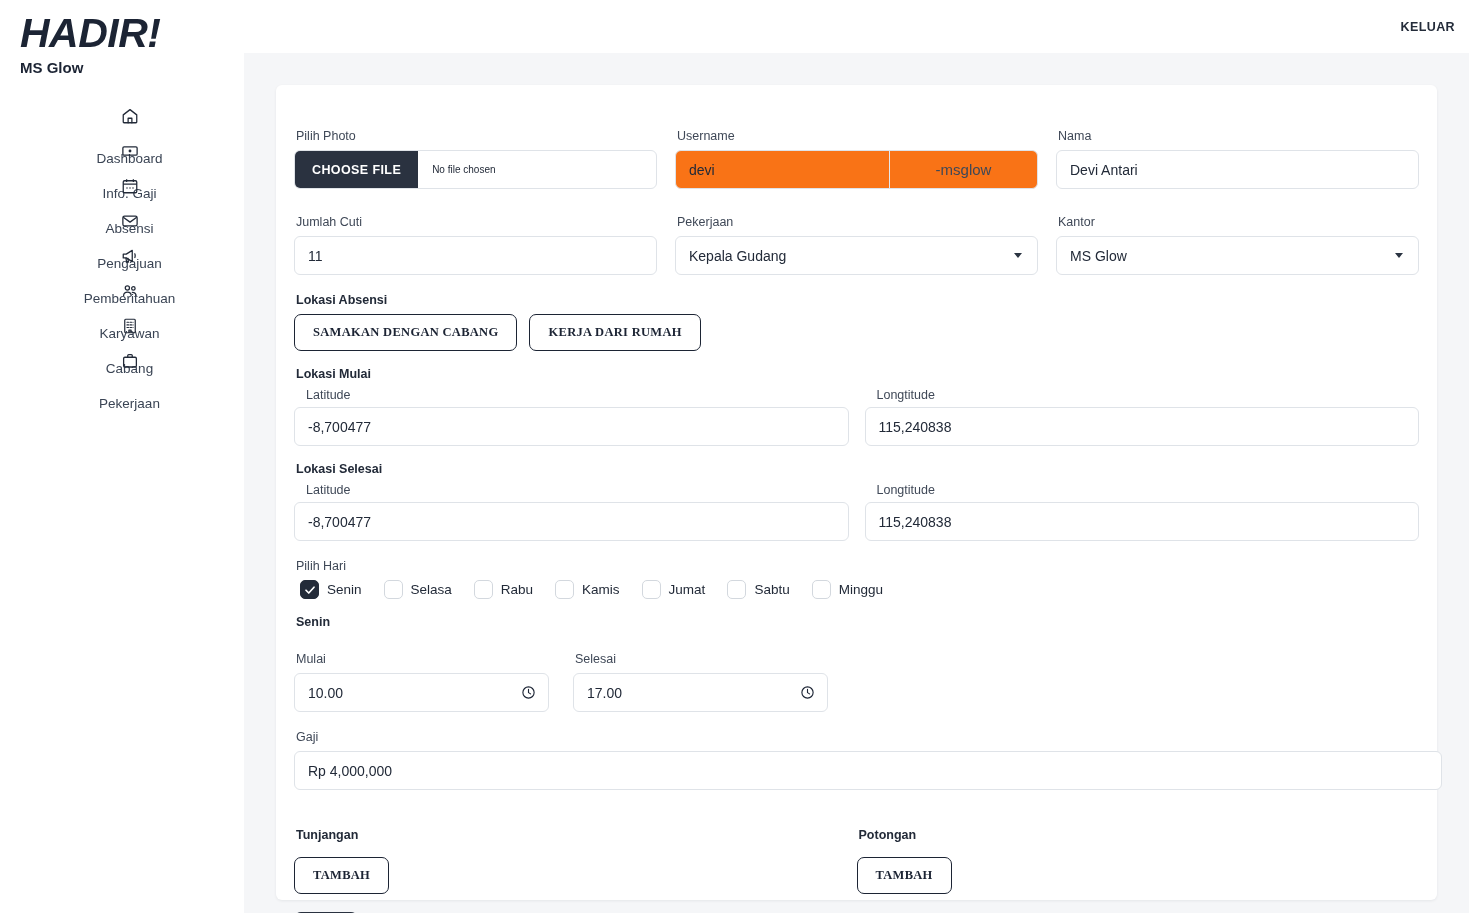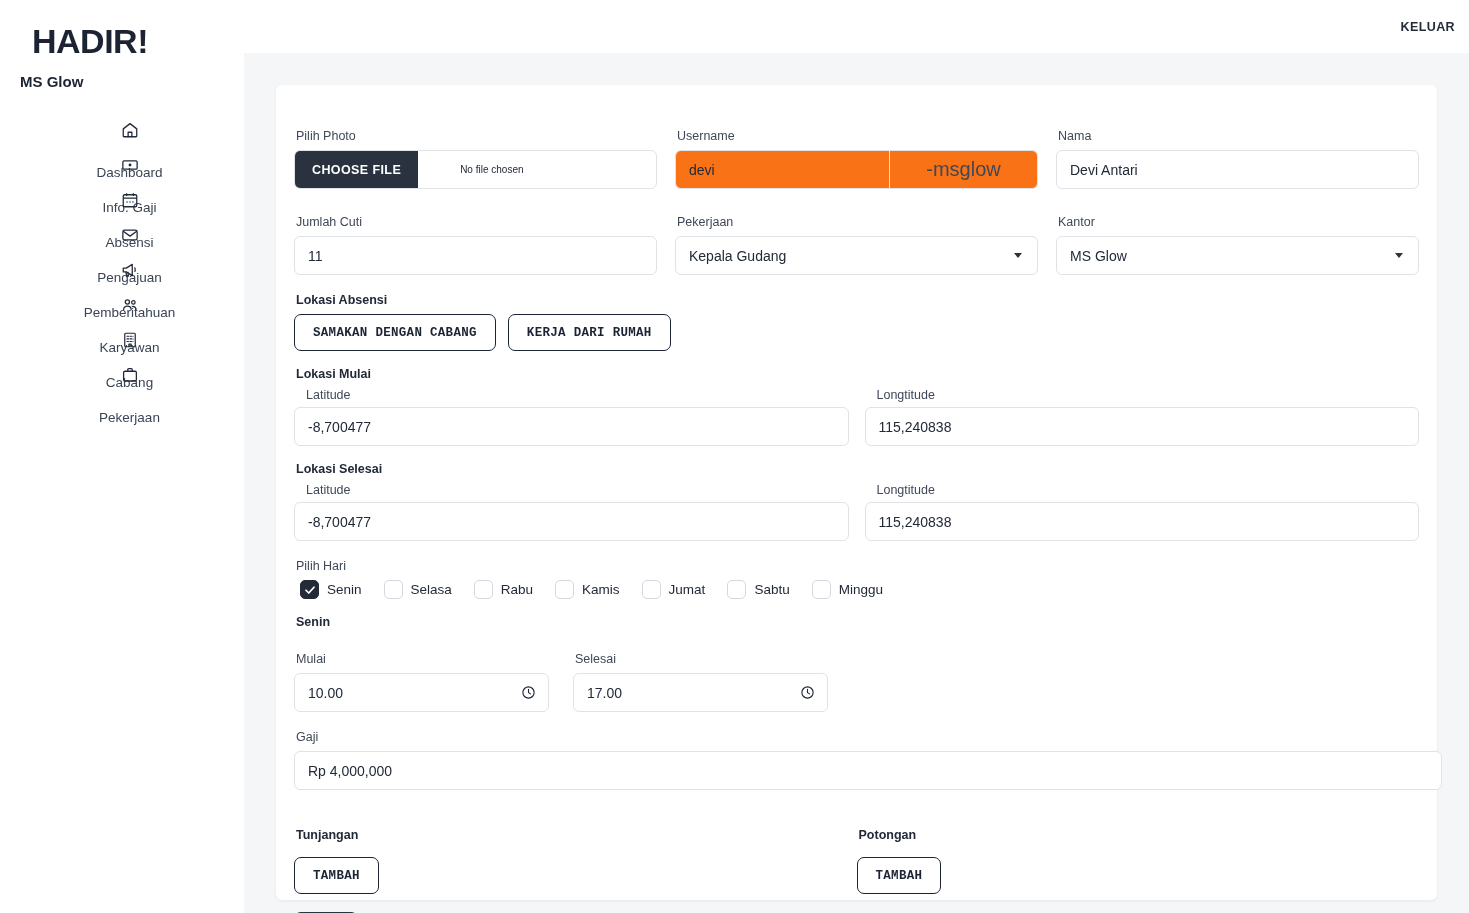--- a/index.html
+++ b/index.html
@@ -14,22 +14,22 @@
   .app { position: relative; width: 1469px; height: 913px; }
 
   
   .sidebar {
     position: absolute; left: 0; top: 0;
     width: 244px; height: 913px;
     background: #ffffff;
   }
   .brand { padding: 10px 0 0 20px; }
   .brand-title {
-    font-size: 34px; font-weight: bold; letter-spacing: -0.5px;
-    color: #1c2434; line-height: 1.15; margin: 12px;
+    font-size: 41px; font-weight: bold; letter-spacing: -0.5px;
+    color: #1c2434; line-height: 1.15; margin: 0; font-style: italic;
   }
   .brand-sub {
     font-size: 15px; font-weight: bold; color: #1c2434;
     margin: 2px 0 0 0;
   }
   .nav { margin-top: 30px; }
   .nav-item {
     display: flex; align-items: center; gap: 26px;
     height: 35px; padding-left: 15px;
     cursor: pointer;
@@ -85,21 +85,21 @@
 
   .input {
     height: 39px; border: 1px solid #dfe3e8; border-radius: 6px;
     background: #ffffff; display: flex; align-items: center;
     padding: 0 13px; font-size: 14px; color: #222a38;
   }
 
   
   .file-input {
     height: 39px; border: 1px solid #dfe3e8; border-radius: 6px;
-    display: flex; align-items: stretch; overflow: hidden; background: #fff; gap: 28px;
+    display: flex; align-items: stretch; overflow: hidden; background: #fff;
   }
   .file-btn {
     background: #2a3240; color: #ffffff;
     font-size: 12.5px; font-weight: bold; letter-spacing: 0.4px;
     display: flex; align-items: center; padding: 0 17px;
     cursor: pointer;
   }
   .file-name {
     display: flex; align-items: center; padding-left: 14px;
     font-size: 10px; color: #222a38;
@@ -113,21 +113,21 @@
   .input-group .gi {
     flex: 1 1 auto; height: 100%; display: flex; align-items: center;
     padding-left: 13px; font-size: 14px; color: #222a38;
     border: none; outline: none; background: transparent;
     font-family: "Liberation Sans", sans-serif;
   }
   .input-group .gsuffix {
     display: flex; align-items: center; justify-content: center;
     width: 148px; height: 100%;
     border-left: 1px solid #e4e7ec;
-    font-size: 20px; color: #3f4857;
+    font-size: 15px; color: #3f4857;
   }
 
   
   .select {
     height: 39px; border: 1px solid #dfe3e8; border-radius: 6px;
     background: #ffffff; display: flex; align-items: center;
     padding: 0 13px; font-size: 14px; color: #222a38;
     justify-content: space-between; cursor: pointer;
   }
   .caret {
@@ -136,21 +136,21 @@
     border-right: 4.5px solid transparent;
     border-top: 5px solid #2b3442;
   }
 
   
   .obtn {
     border: 1.5px solid #1c2434; border-radius: 7px;
     background: #ffffff; color: #1c2434;
     font-size: 12.5px; font-weight: bold; letter-spacing: 0.3px;
     height: 37px; padding: 0 18px; cursor: pointer;
-    font-family: Liberation Mono, monospace;
+    font-family: Liberation Serif, serif;
   }
   .dbtn {
     background: #2a3240; border: none; border-radius: 7px;
     color: #e8eaee; font-size: 12.5px; font-weight: bold;
     letter-spacing: 0.5px; height: 38px; padding: 0 17px;
     cursor: pointer; font-family: "Liberation Sans", sans-serif;
   }
 
   
   .days { display: flex; align-items: center; gap: 9px; margin-left: 6px; }

